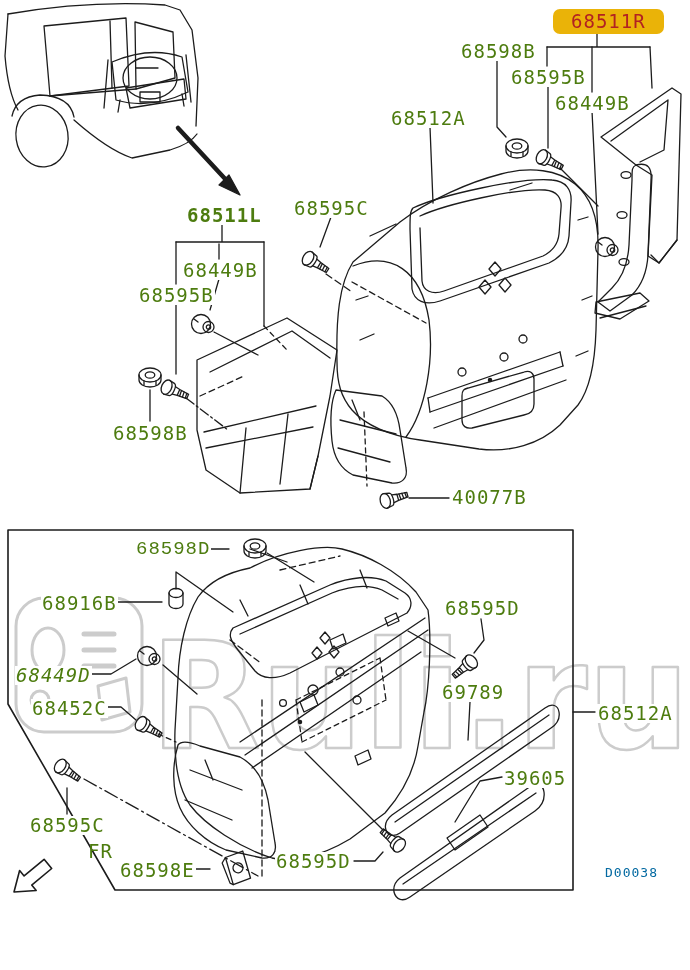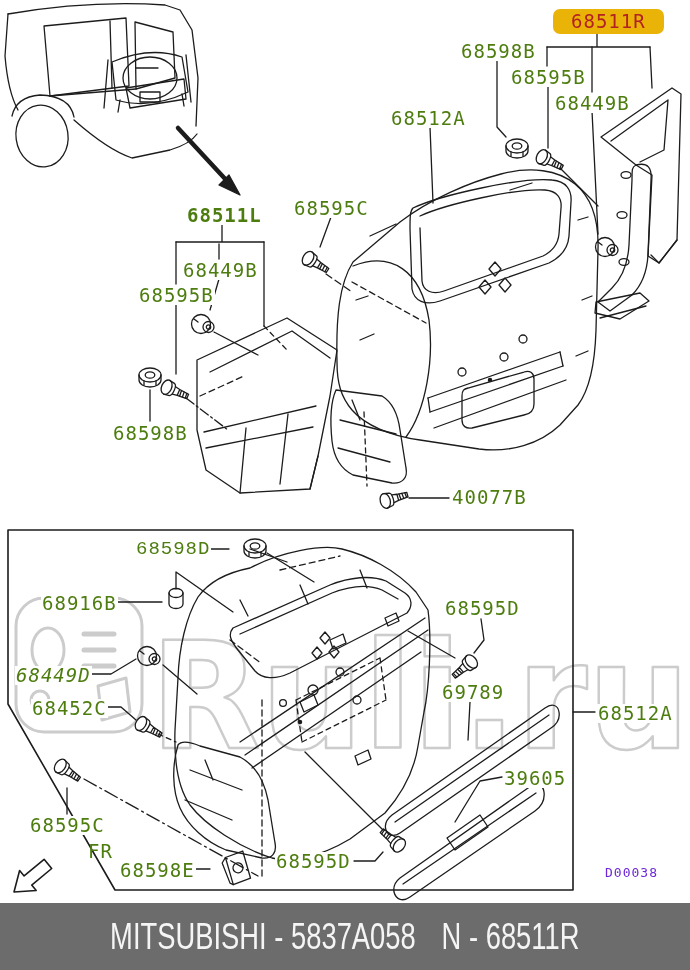--- a/index.html
+++ b/index.html
@@ -2,21 +2,21 @@
 <html><head>
 <meta charset="utf-8">
 <style>
   html,body{margin:0;padding:0;background:#fff;}
   .stage{position:relative;width:690px;height:970px;background:#ffffff;overflow:hidden;
          font-family:"DejaVu Sans Mono",monospace;}
   .art{position:absolute;left:0;top:0;}
   .plabel{position:absolute;font-size:19px;letter-spacing:1px;line-height:1;color:#4d7c0f;
           background:#ffffff;padding:0 1px;white-space:nowrap;}
   .plabel.hl{background:#eab308;color:#b22222;padding:3px 18px;border-radius:7px;}
-  .plabel.small{font-size:13px;letter-spacing:1px;color:#6d28d9;background:transparent;}
+  .plabel.small{font-size:13px;letter-spacing:1px;color:#0369a1;background:transparent;}
   .footer{position:absolute;left:0;top:903px;width:690px;height:67px;background:#6c6c6c;
           display:flex;align-items:center;justify-content:center;}
   .footer-inner{display:flex;gap:34px;color:#f5f5f5;font-family:"Liberation Sans",sans-serif;
           font-size:36px;transform:scaleX(0.76);white-space:nowrap;}
 </style>
 </head>
 <body>
 
 <div class="stage">
 
@@ -243,20 +243,14 @@
 <span class="plabel" style="left:119px;top:861px;">68598E</span>
 <span class="plabel" style="left:444px;top:599px;">68595D</span>
 <span class="plabel" style="left:275px;top:852px;">68595D</span>
 <span class="plabel" style="left:441px;top:683px;text-align:right;">69789</span>
 <span class="plabel" style="left:503px;top:769px;">39605</span>
 <span class="plabel" style="left:597px;top:704px;">68512A</span>
 
 <span class="plabel" style="left:48px;top:842px;background:transparent;margin-left:39px;">FR</span>
 <span class="plabel small" style="left:604px;top:866px;">D00038</span>
 
-<div class="footer">
-  <div class="footer-inner">
-    <span>MITSUBISHI - 5837A058</span>
-    <span>N - 68511R</span>
-  </div>
+
 </div>
 
-</div>
-
 </body></html>

